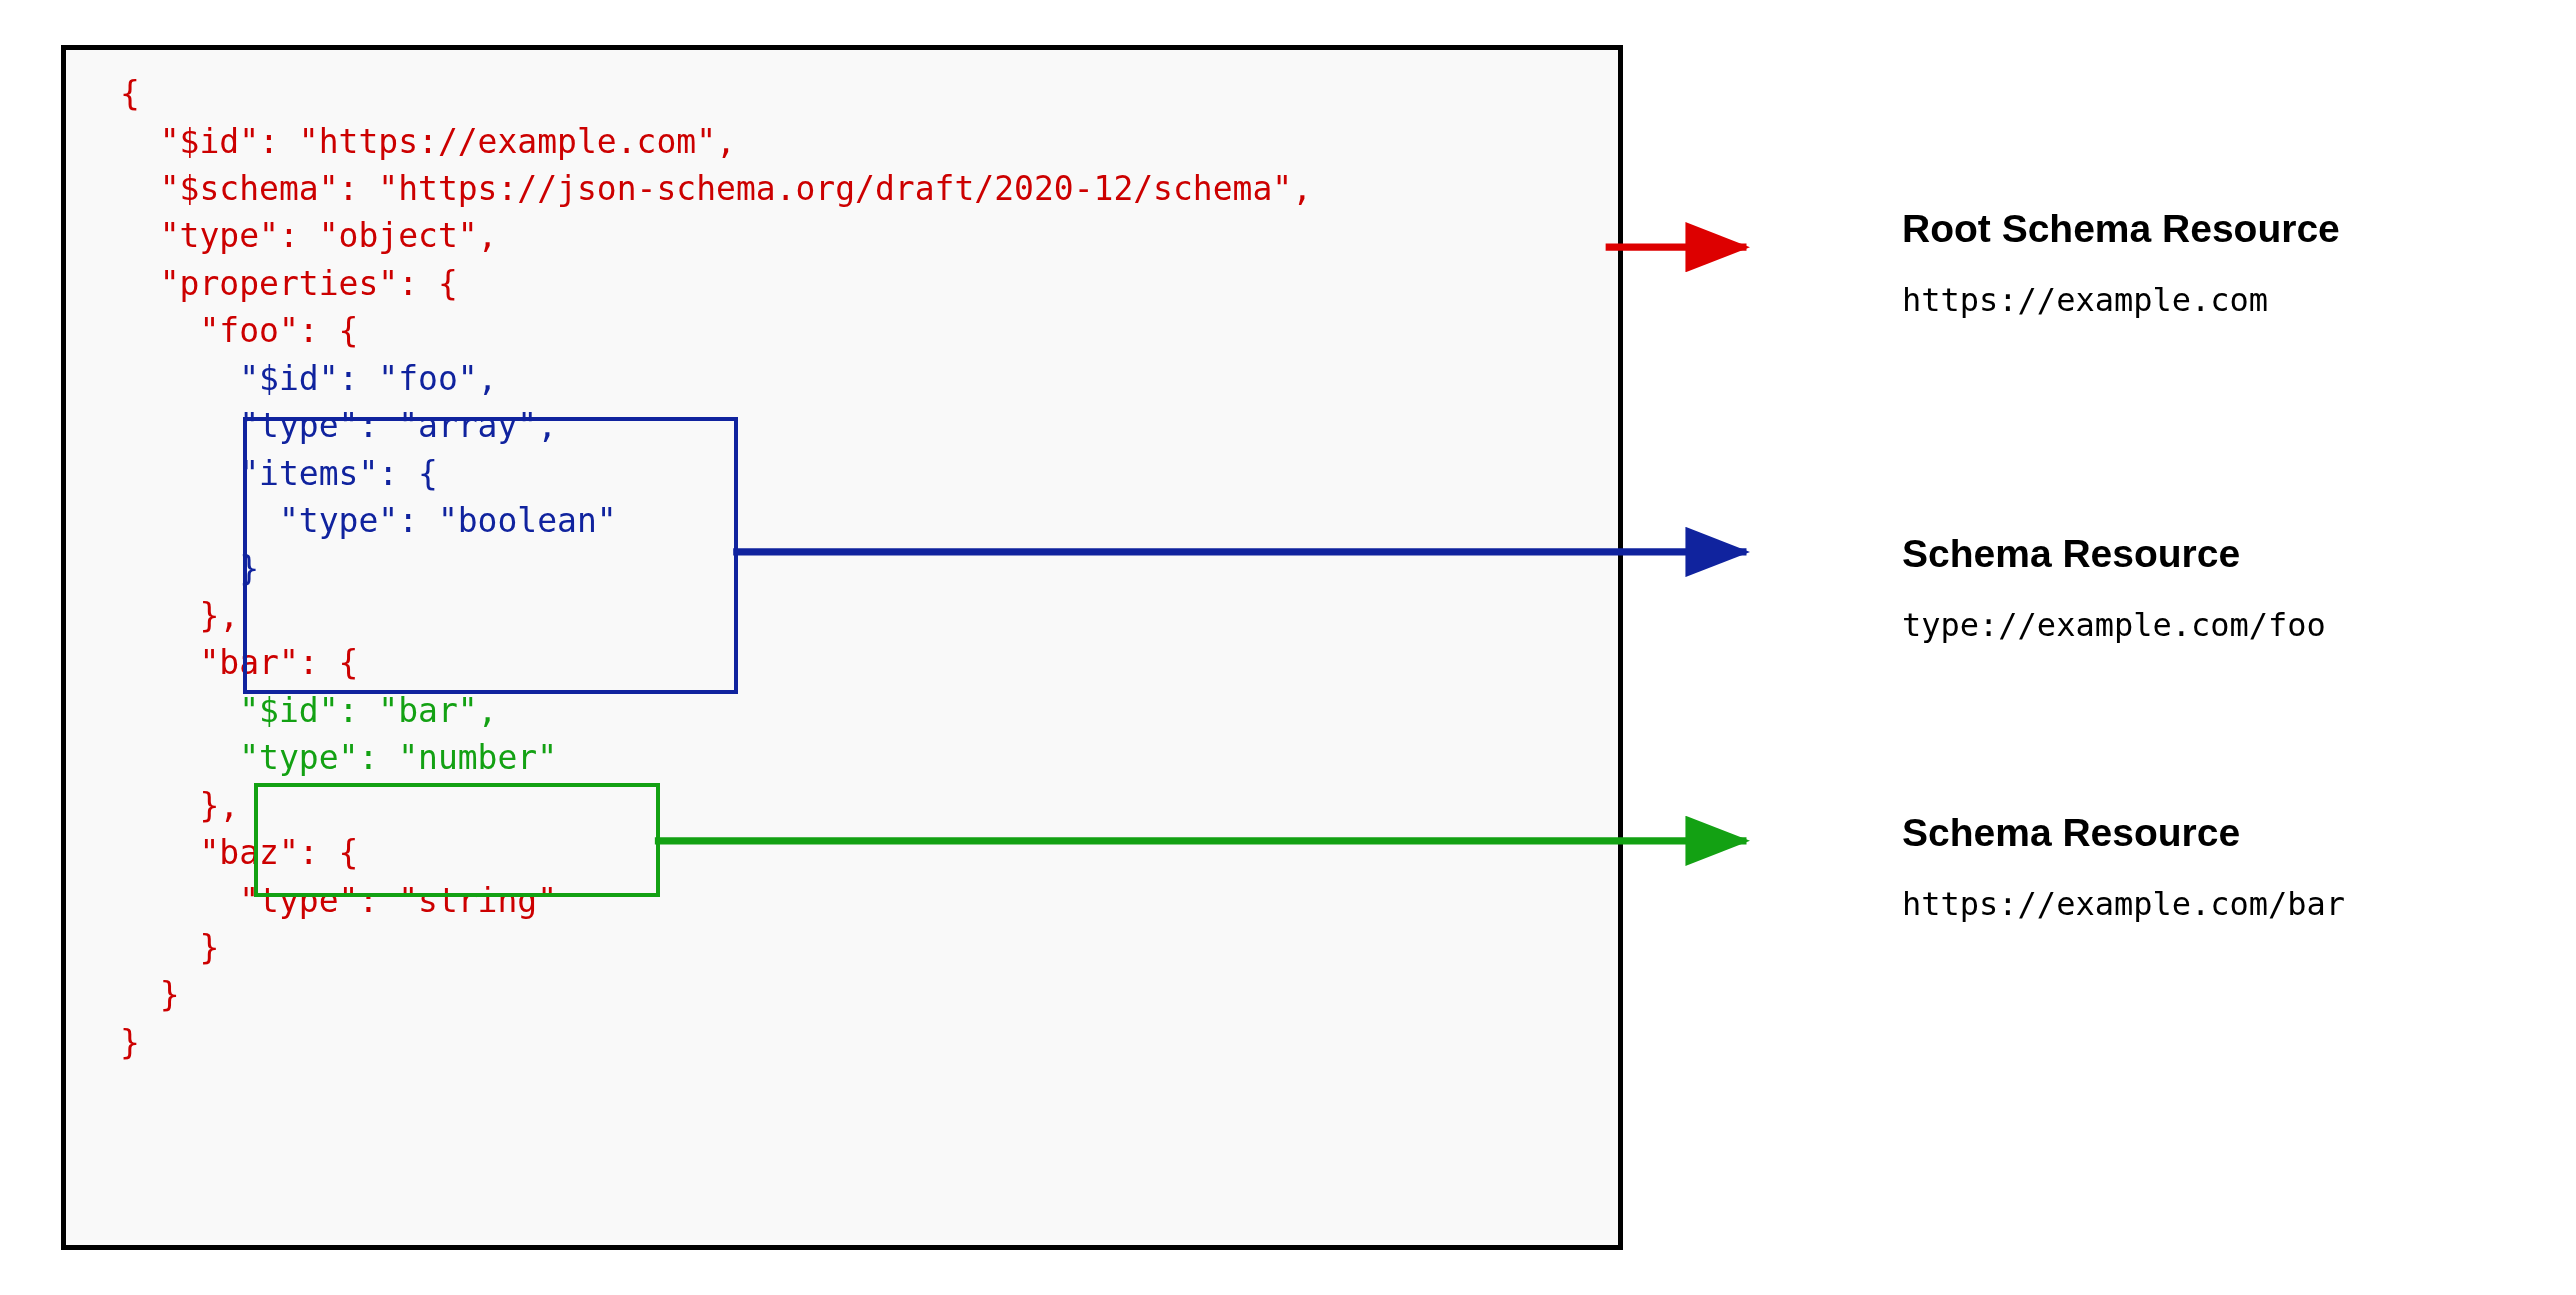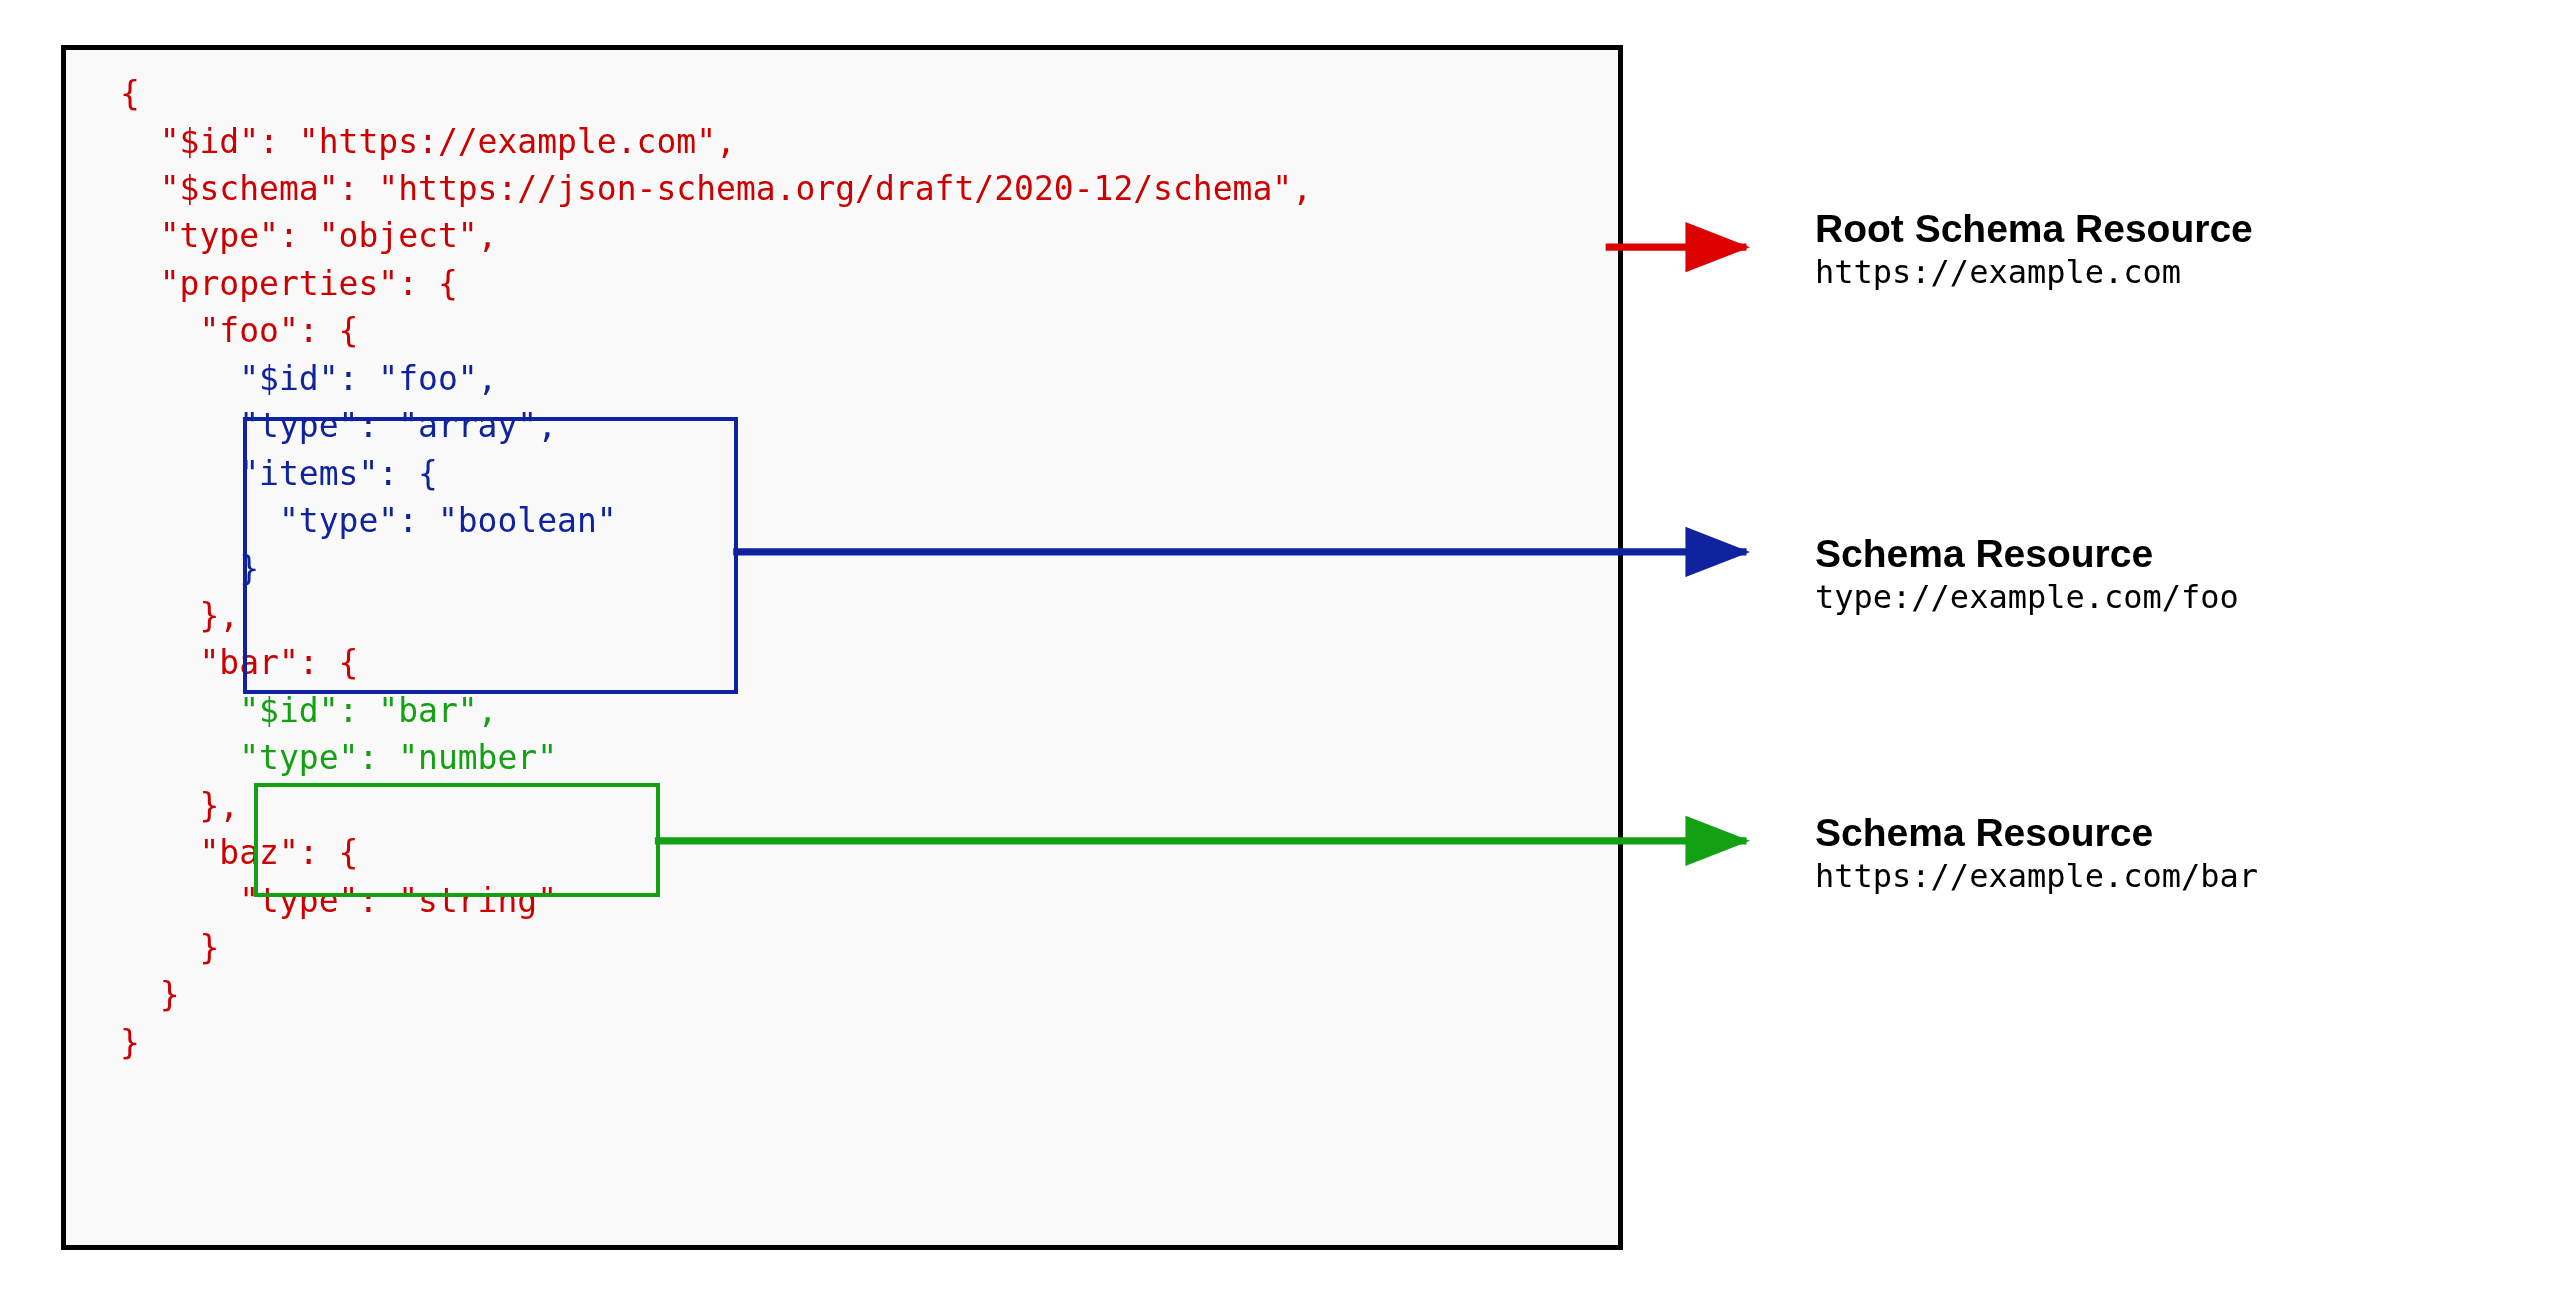--- a/index.html
+++ b/index.html
@@ -84,32 +84,32 @@
     left: 0;
     top: 0;
     width: 2576px;
     height: 1295px;
     pointer-events: none;
   }
 
   
   .callout {
     position: absolute;
-    left: 1815px;
+    left: 1902px;
   }
   .callout-title {
     font-family: "Liberation Sans", sans-serif;
     font-weight: bold;
     font-size: 39px;
     line-height: 43px;
     color: #000000;
     white-space: nowrap;
   }
   .callout-uri {
-    margin-top: 4px;
+    margin-top: 32px;
     font-family: "DejaVu Sans Mono", "Liberation Mono", monospace;
     font-size: 32px;
     line-height: 37px;
     color: #000000;
     white-space: nowrap;
   }
   #callout-root   { top: 207px; }
   #callout-foo    { top: 532px; }
   #callout-bar    { top: 811px; }
 </style>

